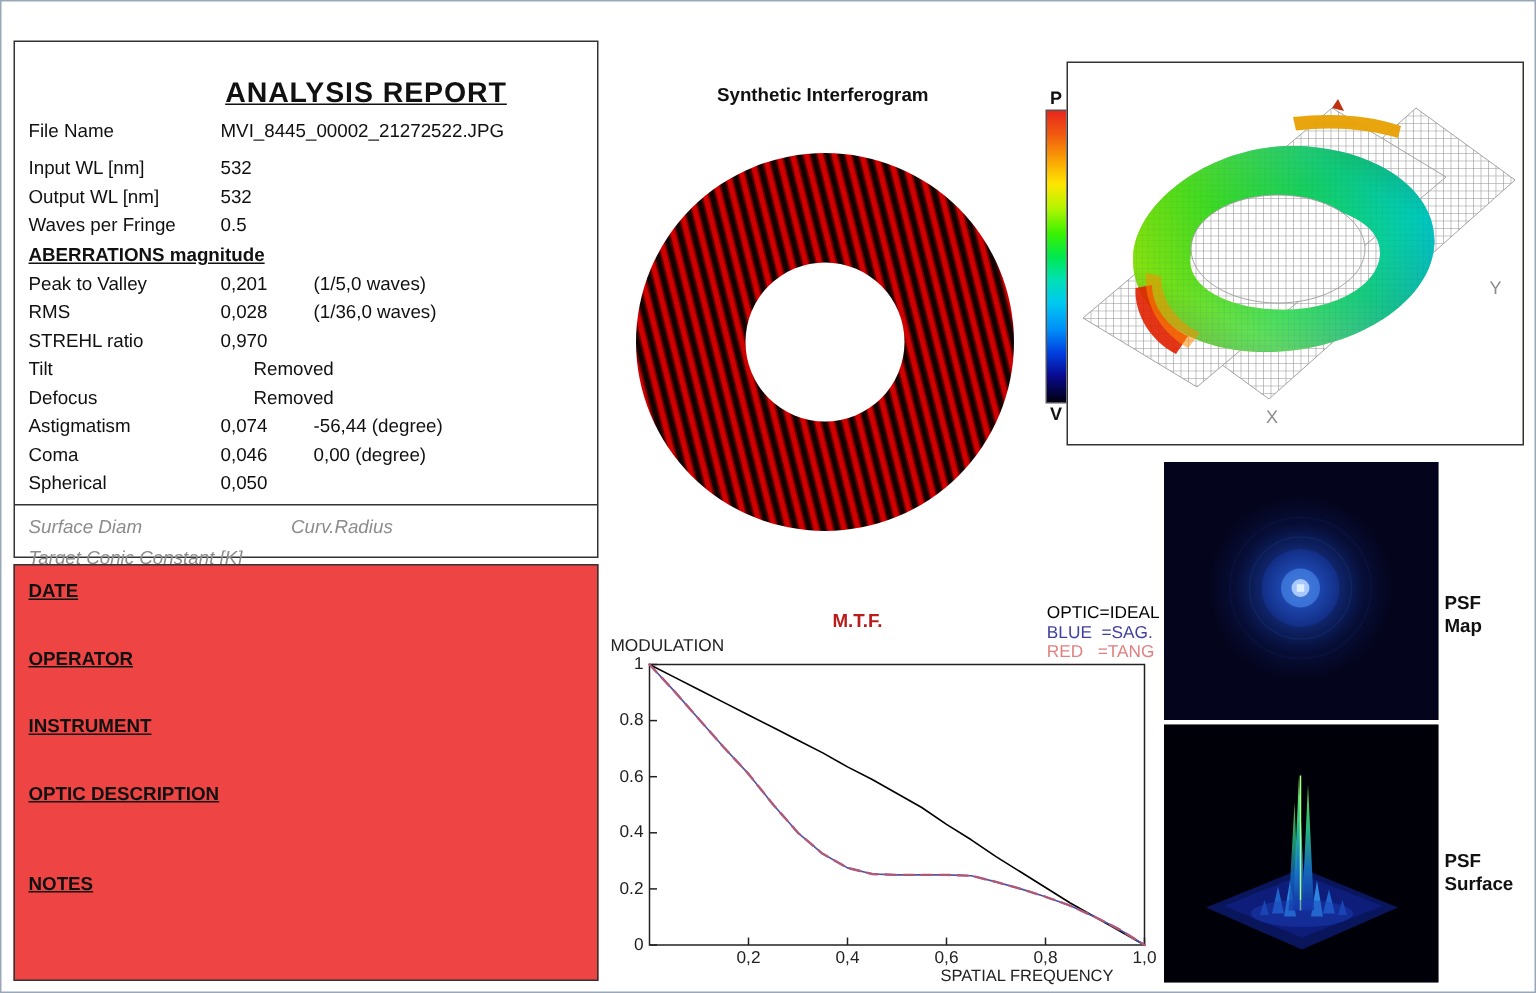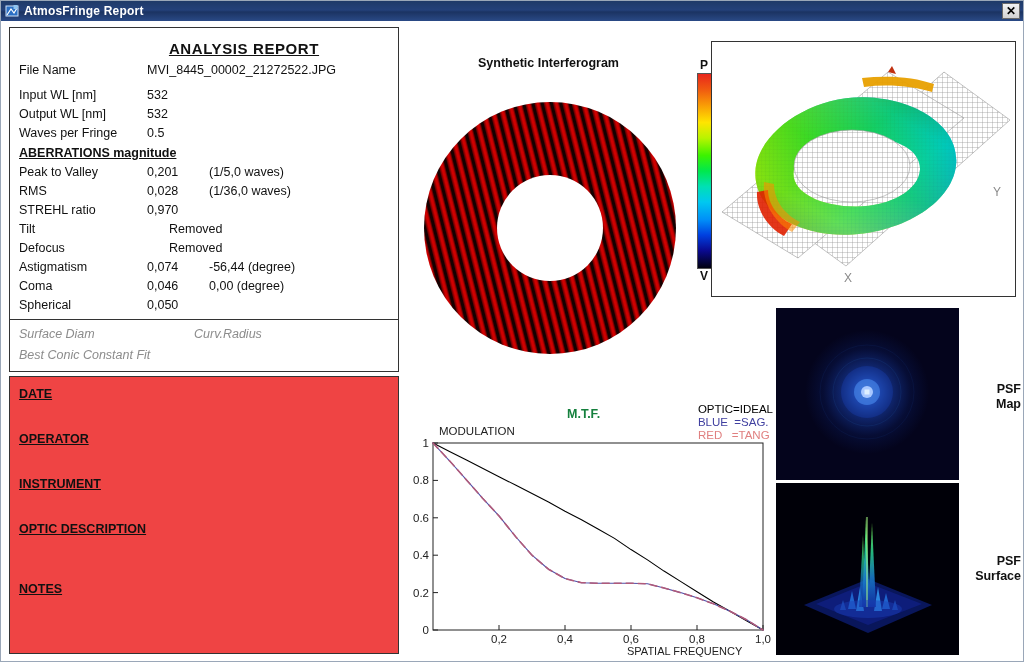--- a/index.html
+++ b/index.html
@@ -60,25 +60,25 @@
     position: absolute; left: 8px; top: 26px;
     width: 390px; height: 345px;
     border: 1px solid #333;
     box-sizing: border-box;
     background: #fff;
     font-size: 12.5px;
     color: #111;
   }
   #report-title {
     text-align: center;
-    font-size: 15px;
+    font-size: 19px;
     font-weight: bold;
     letter-spacing: 0.6px;
     text-decoration: underline;
-    margin: 12px 0 4px 0;
+    margin: 24px 0 4px 0;
     padding-left: 80px;
   }
   .rrow {
     display: flex;
     line-height: 19px;
     padding-left: 9px;
     justify-content: center;
   }
   .rlabel { width: 128px; flex: 0 0 auto; }
   .rval   { width: 62px; flex: 0 0 auto; }
@@ -194,39 +194,40 @@
   #psf-surface-box {
     position: absolute; left: 775px; top: 482px;
     width: 183px; height: 172px;
     background: #000008;
     overflow: hidden;
   }
   .psf-label {
     position: absolute;
     font-weight: bold; font-size: 12.5px;
     color: #111;
-    text-align: right;
+    text-align: left;
     line-height: 15px;
     width: 58px;
+    margin-top: 13px;
   }
   #psf-map-label { left: 962px; top: 381px; }
   #psf-surface-label { left: 962px; top: 553px; }
 
   
   #mtf-panel {
     position: absolute; left: 404px; top: 400px;
     width: 370px; height: 258px;
   }
   #mtf-title {
-    position: absolute; left: 162px; top: 6px;
-    font-weight: bold; font-size: 12.5px; color: #15803d;
+    position: absolute; left: 150px; top: 6px;
+    font-weight: bold; font-size: 12.5px; color: #b91c1c;
   }
   #mtf-ylabel {
     position: absolute; left: 2px; top: 24px;
-    font-size: 11.5px; color: #222; margin-left: 32px;
+    font-size: 11.5px; color: #222;
   }
   #mtf-xlabel {
     position: absolute; left: 222px; top: 244px;
     font-size: 11px; color: #222;
   }
   #mtf-plot {
     position: absolute; left: 28px; top: 42px;
     width: 330px; height: 187px;
   }
   .mtf-ytick {
@@ -252,31 +253,20 @@
     line-height: 13px;
     text-align: left;
     white-space: pre;
   }
 </style>
 </head>
 <body>
 
 <div id="app-window">
 
-  <div id="titlebar">
-    <span class="tb-icon">
-      <svg width="14" height="14" viewBox="0 0 14 14">
-        <rect x="1" y="2" width="12" height="10" fill="#2b6fc4" stroke="#cfe2f7" stroke-width="1"></rect>
-        <path d="M2 11 L6 5 L9 9 L12 4" stroke="#ffffff" stroke-width="1.2" fill="none"></path>
-        <rect x="8.5" y="1" width="4" height="4" fill="#8fc4f0"></rect>
-      </svg>
-    </span>
-    <span class="tb-title">AtmosFringe  Report</span>
-    <div id="close-button">✕</div>
-  </div>
 
   <div id="report-panel">
     <div id="report-title">ANALYSIS  REPORT</div>
 
     <div class="rrow">
       <span class="rlabel">File Name</span>
       <span class="rextra">MVI_8445_00002_21272522.JPG</span>
     </div>
 
     <div class="rgap"></div>
@@ -341,20 +331,24 @@
           <span class="rlabel">Spherical</span>
           <span class="rval">0,050</span>
           <span class="rextra"></span>
         </div>
       </div>
 
     <div id="conic-block">
         <div class="conic-row">
           <span class="c1">Surface Diam</span>
           <span>Curv.Radius</span>
+        </div>
+        <div class="conic-row">
+          <span class="c1">Target Conic Constant [K]</span>
+          <span></span>
         </div>
         <div class="conic-row">
           <span class="c1">Best Conic Constant Fit</span>
           <span></span>
         </div>
       </div>
   </div>
 
   <div id="notes-panel">
     <div id="notes-sections" style="position: absolute; left: 0px; top: 0px; width: 100%; height: 100%;">

